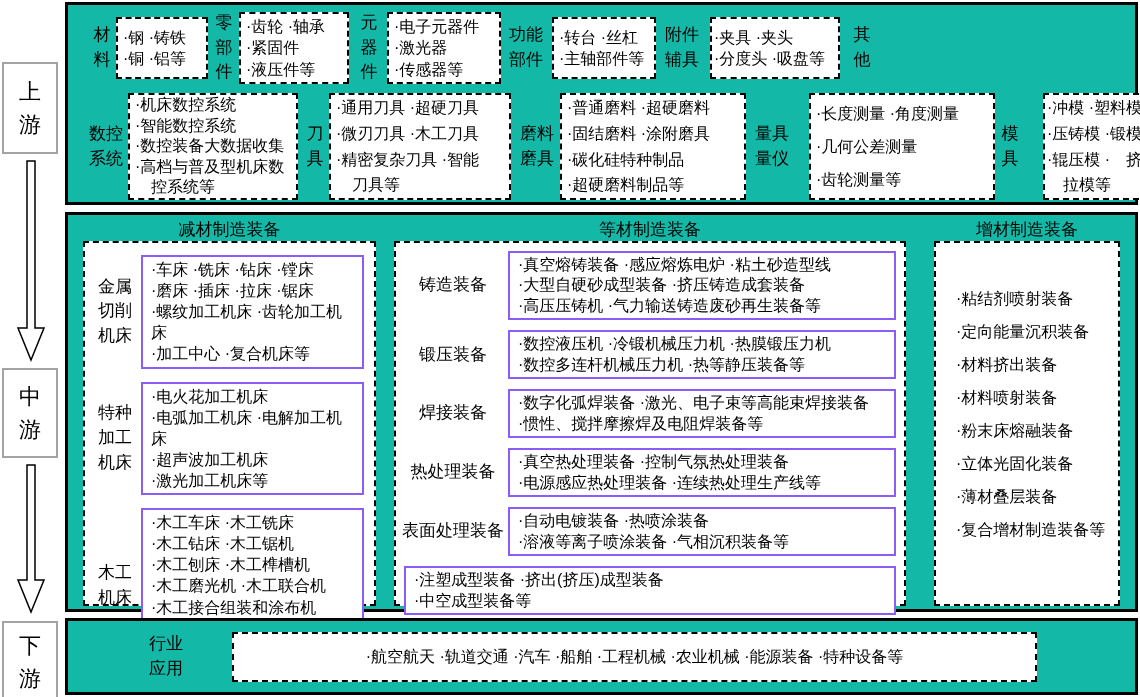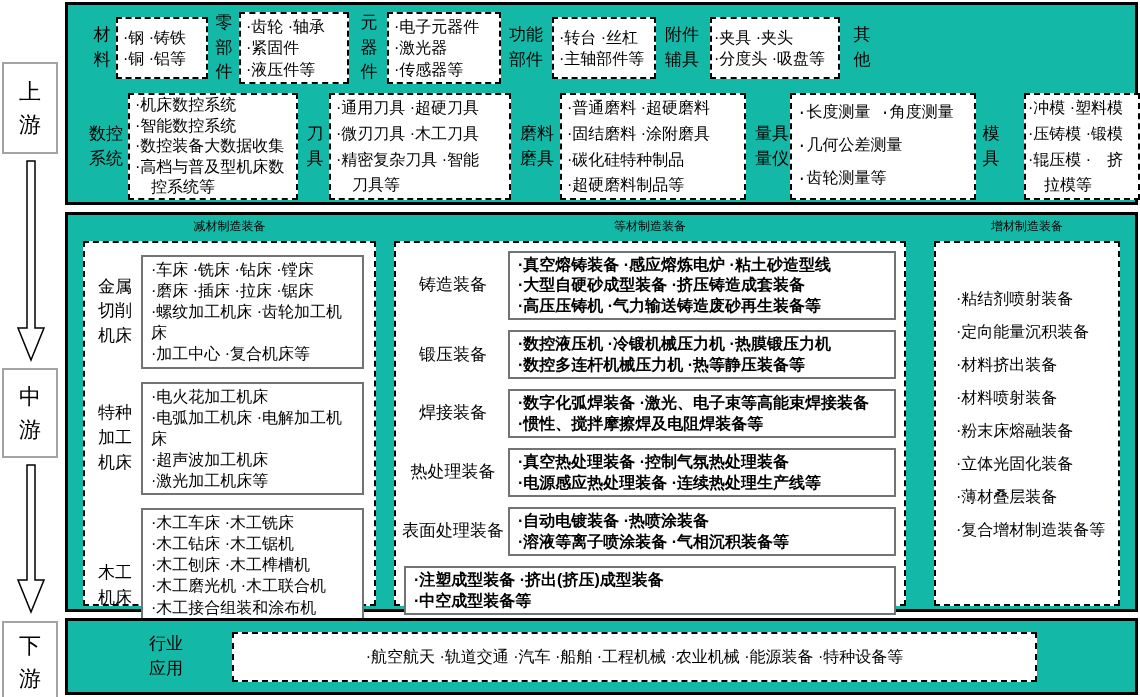--- a/index.html
+++ b/index.html
@@ -11,47 +11,47 @@
   #band-bot{top:618px;height:77px;gap:28px;}
   
   .stage-box{position:absolute;left:2px;width:56px;border:2px solid #a3a3a3;box-sizing:border-box;
              display:flex;align-items:center;justify-content:center;background:#fff;}
   .stage-box .vtxt{width:26px;font-size:22px;line-height:1.5;text-align:center;word-break:break-all;}
   .arrow{position:absolute;left:15px;width:32px;}
   
   .slabel{font-size:17px;line-height:1.45;text-align:center;word-break:break-all;flex:none;}
   .dbox{border:2px dashed #000;box-sizing:border-box;display:flex;flex-direction:column;
         justify-content:center;padding:2px 5px;flex:none;background:#fff;}
-  .sbox{border:2px solid #737373;box-sizing:border-box;display:flex;flex-direction:column;
+  .sbox{border:2px solid #8b5cf6;box-sizing:border-box;display:flex;flex-direction:column;
         justify-content:center;padding:2px 8px;background:#fff;}
   .items{white-space:pre-wrap;font-size:16px;line-height:1.32;}
   
   .trow{display:flex;align-items:center;}
   #trow1{height:86px;padding-left:12px;}
   #trow2{height:111px;padding-left:10px;}
   #trow1 .dbox{min-height:62px;}
   #trow2 .dbox{height:107px;}
   .lh-md .items{line-height:1.28;}
   .lh-lg .items{line-height:1.6;}
   .lh-xl .items{line-height:2.08;}
   
-  .mhdr{position:absolute;top:3px;font-size:12px;text-align:center;}
+  .mhdr{position:absolute;top:3px;font-size:17px;text-align:center;}
   .mcol{position:absolute;top:26px;border:2px dashed #000;box-sizing:border-box;background:#fff;
         display:flex;flex-direction:column;}
   #mcol1{left:15px;width:293px;height:365px;padding:12px 10px;gap:13px;}
   #mcol2{left:326px;width:512px;height:365px;padding:8px 8px;gap:10px;}
   #mcol3{left:866px;width:186px;height:365px;padding:40px 10px 0 20px;}
   .mgroup{display:flex;align-items:center;gap:6px;flex:none;}
   #mcol1 .slabel{width:40px;}
   #mcol1 .sbox{flex:1;}
   #mcol2 .labelcell{width:98px;display:flex;justify-content:center;flex:none;}
   #mcol2 .slabel{white-space:nowrap;}
   #mcol2 .slabel.wrap4{white-space:normal;width:70px;}
   #mcol2 .sbox{flex:1;padding:2px 4px 2px 8px;}
-  #mcol2 .items{line-height:1.28;font-weight:bold;}
+  #mcol2 .items{line-height:1.28;}
   #mcol3 .items{line-height:2.06;}
   
   #band-bot{display:flex;align-items:center;}
   #bot-label{margin-left:78px;width:40px;}
   #bot-box{margin-left:18px;width:805px;height:50px;align-items:center;justify-content:center;}
 </style>
 </head>
 <body>
 
 <div id="stage">
@@ -120,21 +120,21 @@
 　刀具等</div>
       </div>
       <div class="slabel" style="width:36px;margin-left:8px;">磨料磨具</div>
       <div class="dbox lh-lg" style="width:186px;margin-left:5px;">
         <div class="items">·普通磨料 ·超硬磨料
 ·固结磨料 ·涂附磨具
 ·碳化硅特种制品
 ·超硬磨料制品等</div>
       </div>
       <div class="slabel" style="width:36px;margin-left:8px;">量具量仪</div>
-      <div class="dbox lh-xl" style="width:186px;margin-left:0;font-family:Liberation Mono, monospace;">
+      <div class="dbox lh-xl" style="width:186px;margin-left:19px;">
         <div class="items">·长度测量 ·角度测量
 ·几何公差测量
 ·齿轮测量等</div>
       </div>
       <div class="slabel" style="width:18px;margin-left:6px;">模具</div>
       <div class="dbox lh-lg" style="width:116px;margin-left:24px;padding:2px 2px;">
         <div class="items">·冲模 ·塑料模
 ·压铸模 ·锻模
 ·辊压模 ·　挤
 　拉模等</div>

